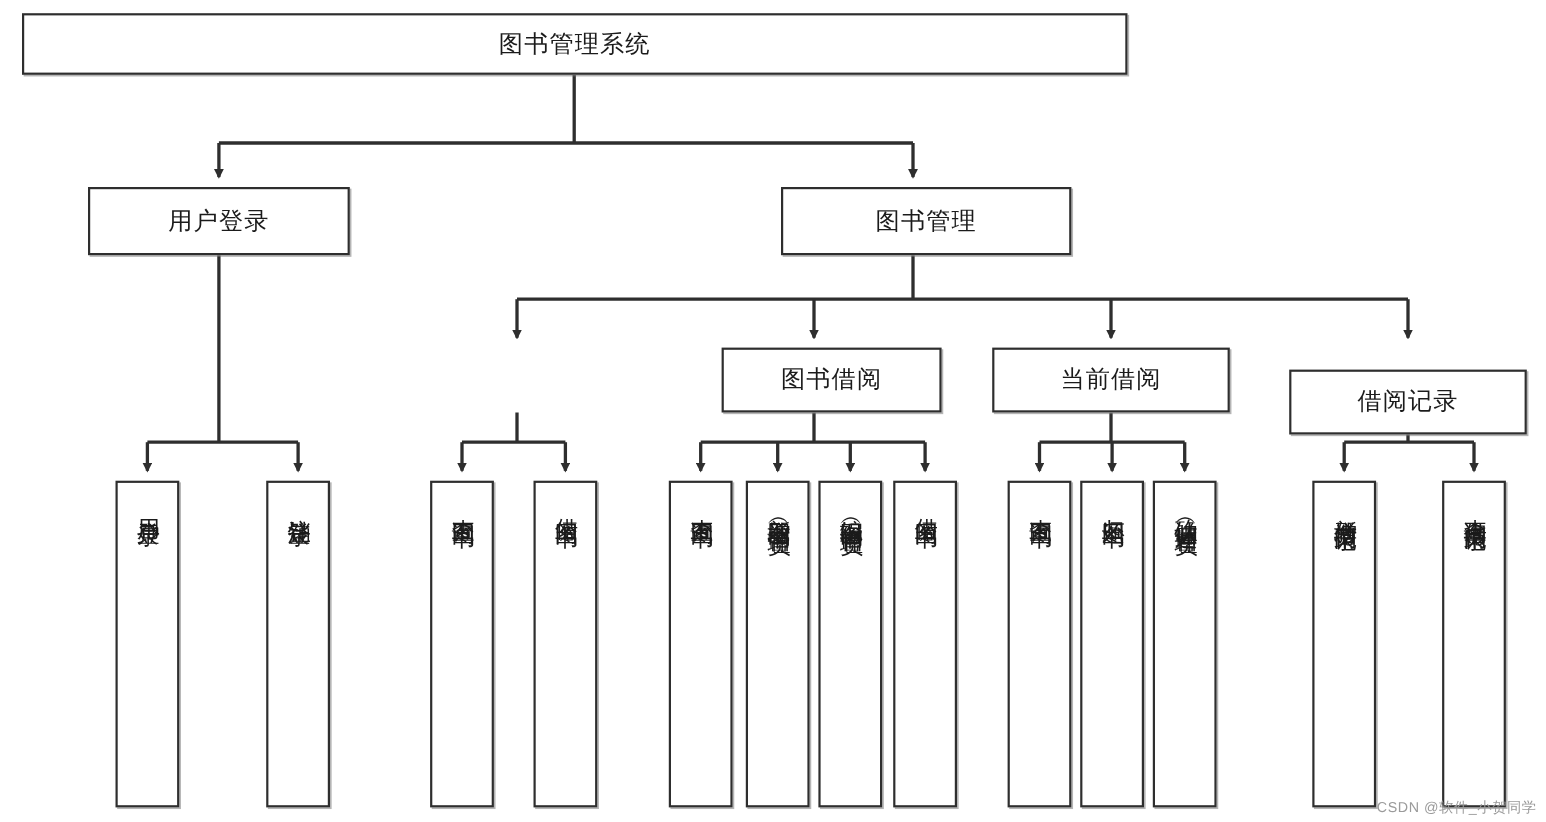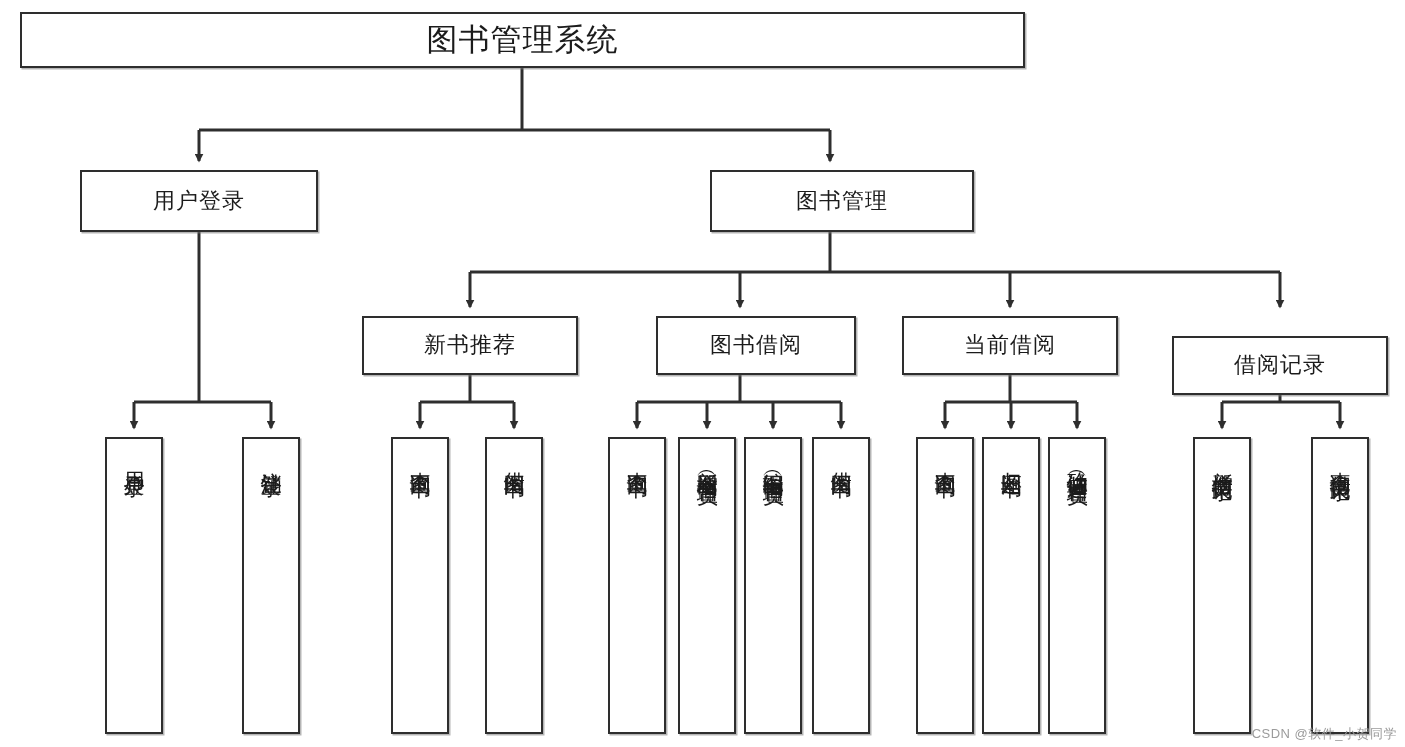--- a/index.html
+++ b/index.html
@@ -35,21 +35,21 @@
     align-items: center;
     justify-content: center;
     color: #1b1b1b;
   }
   .node.horiz {
     font-size: 22px;
     letter-spacing: 1px;
     line-height: 1.2;
   }
   .node.root {
-    font-size: 31px;
+    font-size: 22px;
   }
   .node.leaf {
     font-size: 21px;
     letter-spacing: 1px;
     align-items: flex-start;
     justify-content: center;
     padding-top: 16px;
   }
   .vtext {
     writing-mode: vertical-rl;
@@ -122,21 +122,20 @@
       <path d="M1340,402 L1340,428" marker-end="url(#arrow)"></path>
     </g>
   </svg>
 
   <div class="node horiz root" style="left:20px; top:12px; width:1005px; height:56px;">图书管理系统</div>
 
   <div class="node horiz" style="left:80px; top:170px; width:238px; height:62px;">用户登录</div>
 
   <div class="node horiz" style="left:710px; top:170px; width:264px; height:62px;">图书管理</div>
 
-  <div class="node horiz" style="left:362px; top:316px; width:216px; height:59px;">新书推荐</div>
 
   <div class="node horiz" style="left:632px; top:316px; width:200px; height:59px;margin-left:24px;">图书借阅</div>
 
   <div class="node horiz" style="left:902px; top:316px; width:216px; height:59px;">当前借阅</div>
 
   <div class="node horiz" style="left:1172px; top:336px; width:216px; height:59px;">借阅记录</div>
 
   <div class="node leaf" style="left:105px; top:437px; width:58px; height:297px;">
     <span class="vtext">用户登录</span>
   </div>

